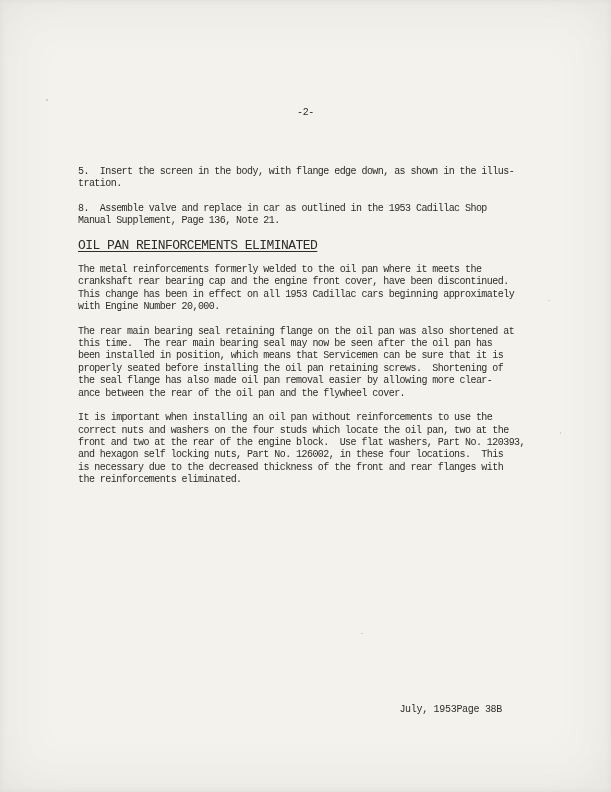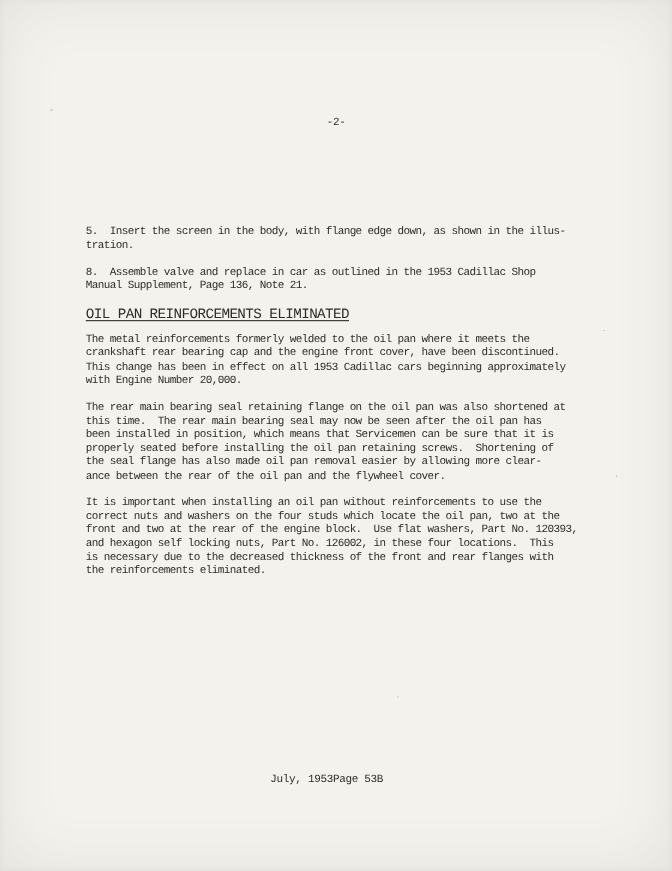--- a/index.html
+++ b/index.html
@@ -28,40 +28,39 @@
     letter-spacing: -0.3px;
   }
   .content {
     position: absolute;
     top: 166px;
     left: 78px;
     width: 462px;
     font-size: 10px;
     line-height: 12.4px;
     letter-spacing: -0.55px;
-    margin-top: 40px;
   }
   .content p {
     margin: 0 0 12px 0;
     white-space: pre-wrap;
   }
   .heading {
     margin: 12px 0 14px 0;
     font-size: 13px;
     text-decoration: underline;
     text-underline-offset: 2px;
     white-space: pre-wrap;
   }
   .footer {
     position: absolute;
     top: 704px;
-    left: 78px;
+    left: 64px;
     width: 438px;
     display: flex;
-    justify-content: center;
+    justify-content: flex-end;
     font-size: 10px;
     letter-spacing: -0.3px;
   }
   
   .speck {
     position: absolute;
     background: rgba(70,65,58,0.25);
     border-radius: 50%;
   }
   .s1 { left: 46px;  top: 99px;  width: 2px; height: 2px; }
@@ -109,16 +108,16 @@
 correct nuts and washers on the four studs which locate the oil pan, two at the
 front and two at the rear of the engine block.  Use flat washers, Part No. 120393,
 and hexagon self locking nuts, Part No. 126002, in these four locations.  This
 is necessary due to the decreased thickness of the front and rear flanges with
 the reinforcements eliminated.</p>
 
   </div>
 
   <div class="footer">
     <span>July, 1953</span>
-    <span>Page 53B</span>
+    <span>Page 38B</span>
   </div>
 
 </div>
 
 </body></html>

